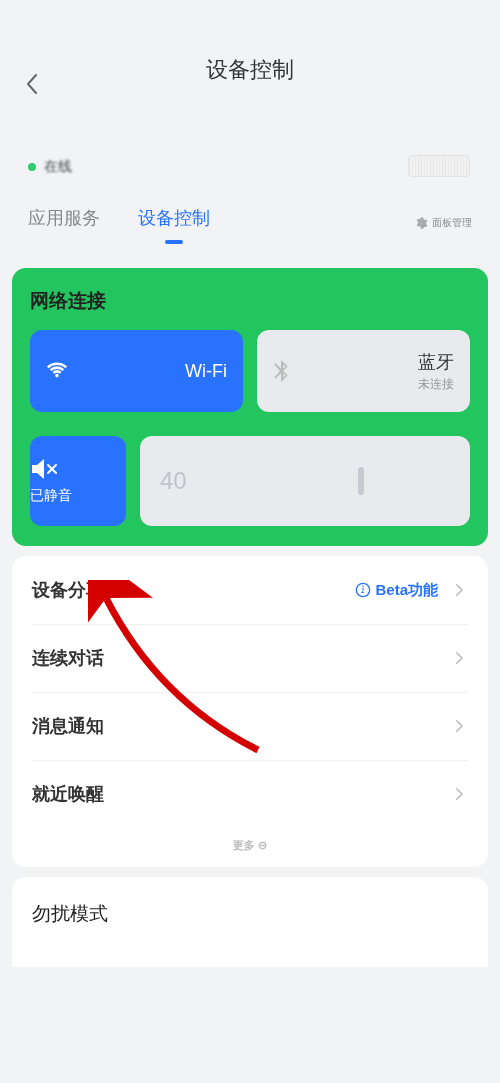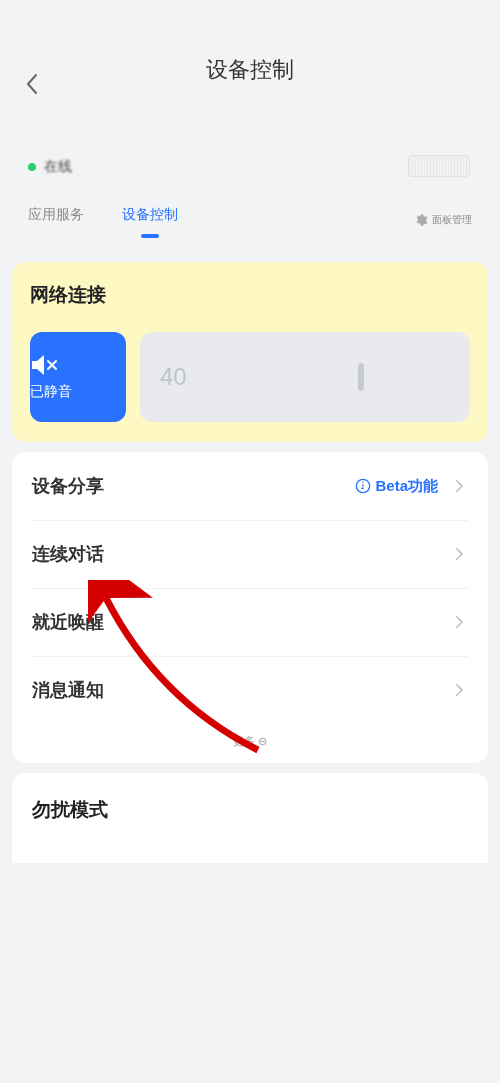--- a/index.html
+++ b/index.html
@@ -56,21 +56,21 @@
       border: 1px solid #e2e2e2;
     }
     .tabs {
       display: flex;
       align-items: center;
       padding: 30px 28px 18px 28px;
       gap: 38px;
       position: relative;
     }
     .tab {
-      font-size: 14px;
+      font-size: 18px;
       color: #888;
       position: relative;
       padding-bottom: 10px;
       font-family: Liberation Serif, serif;
     }
     .tab.active {
       color: #2872ff;
       font-weight: 500;
     }
     .tab.active::after {
@@ -86,21 +86,21 @@
     }
     .panel-mgmt {
       margin-left: auto;
       font-size: 10px;
       color: #888;
       display: flex;
       align-items: center;
       gap: 4px;
     }
     .card {
-      background: #fef9c3;
+      background: #22c55e;
       margin: 10px 12px;
       border-radius: 14px;
       padding: 20px 18px;
     }
     .section-title {
       font-size: 19px;
       font-weight: 600;
       color: #222;
       margin-bottom: 16px;
     }
@@ -213,21 +213,21 @@
       padding: 10px 0 14px 0;
       font-size: 11px;
       color: #bbb;
     }
     .dnd-card {
       background: #fff;
       margin: 10px 12px 0 12px;
       border-radius: 14px 14px 0 0;
       padding: 24px 20px 40px 20px;
       font-size: 19px;
-      font-weight: 700;
+      font-weight: 400;
       color: #222;
     }
     .arrow-annot {
       position: absolute;
       pointer-events: none;
       left: 88px;
       top: 580px;
       width: 200px;
       height: 180px;
       z-index: 100;
@@ -258,20 +258,43 @@
   <div class="panel-mgmt">
     <svg width="14" height="14" viewBox="0 0 24 24">
       <path d="M12 8a4 4 0 100 8 4 4 0 000-8zm9 4a7.9 7.9 0 00-.1-1.3l2.1-1.6-2-3.4-2.5 1a8 8 0 00-2.2-1.3L15.8 2h-4l-.5 2.4a8 8 0 00-2.2 1.3l-2.5-1-2 3.4 2.1 1.6A8 8 0 006.6 12c0 .4 0 .9.1 1.3l-2.1 1.6 2 3.4 2.5-1c.7.5 1.4 1 2.2 1.3L11.8 22h4l.5-2.4c.8-.3 1.5-.8 2.2-1.3l2.5 1 2-3.4-2.1-1.6c.1-.4.1-.9.1-1.3z" fill="#aaa"></path>
     </svg>
     <span>面板管理</span>
   </div>
 </div>
 
 <div class="card">
   <div class="section-title">网络连接</div>
+  <div class="net-row">
+    <div class="net-card wifi">
+      <span class="net-icon">
+        <svg width="22" height="18" viewBox="0 0 24 18">
+            <path d="M12 16a2 2 0 100-4 2 2 0 000 4zm-5-6a8 8 0 0110 0l-2 2a5 5 0 00-6 0zm-3-3a12 12 0 0116 0l-2 2a9 9 0 00-12 0zM1 4a16 16 0 0122 0l-2 2a13 13 0 00-18 0z" fill="#fff"></path>
+          </svg>
+      </span>
+      <div class="net-text">
+        <div class="net-name">Wi-Fi</div>
+      </div>
+    </div>
+    <div class="net-card bt">
+      <span class="net-icon">
+        <svg width="16" height="22" viewBox="0 0 12 20">
+            <path d="M6 0v8L1 3 0 4l5 6-5 6 1 1 5-5v8l6-6-4-4 4-4-6-6zm2 4l2 2-2 2V4zm0 8l2 2-2 2v-4z" fill="#bbb"></path>
+          </svg>
+      </span>
+      <div class="net-text">
+        <div class="net-name">蓝牙</div>
+        <div class="net-sub">未连接</div>
+      </div>
+    </div>
+  </div>
 
   <div class="vol-section">
     <div class="vol-row">
       <div class="mute-btn">
         <svg width="28" height="24" viewBox="0 0 28 24">
           <path d="M2 8v8h5l7 6V2l-7 6H2z" fill="#fff"></path>
           <line x1="18" y1="8" x2="26" y2="16" stroke="#fff" stroke-width="2" stroke-linecap="round"></line>
           <line x1="26" y1="8" x2="18" y2="16" stroke="#fff" stroke-width="2" stroke-linecap="round"></line>
         </svg>
         <span class="lbl">已静音</span>
@@ -302,29 +325,29 @@
   </div>
   <div class="list-item">
     <span>连续对话</span>
     <div class="list-right">
       <svg class="chev" viewBox="0 0 24 24">
           <polyline points="9,5 16,12 9,19" fill="none" stroke="#bbb" stroke-width="2" stroke-linecap="round"></polyline>
         </svg>
     </div>
   </div>
   <div class="list-item">
-    <span>就近唤醒</span>
+    <span>消息通知</span>
     <div class="list-right">
       <svg class="chev" viewBox="0 0 24 24">
           <polyline points="9,5 16,12 9,19" fill="none" stroke="#bbb" stroke-width="2" stroke-linecap="round"></polyline>
         </svg>
     </div>
   </div>
   <div class="list-item">
-    <span>消息通知</span>
+    <span>就近唤醒</span>
     <div class="list-right">
       <svg class="chev" viewBox="0 0 24 24">
           <polyline points="9,5 16,12 9,19" fill="none" stroke="#bbb" stroke-width="2" stroke-linecap="round"></polyline>
         </svg>
     </div>
   </div>
   <div class="more-row">
     <span>更多</span>
     <span> ⊝</span>
   </div>

